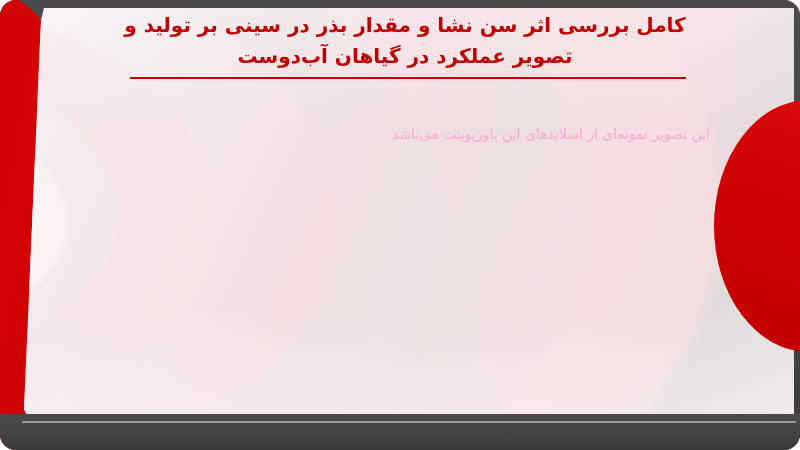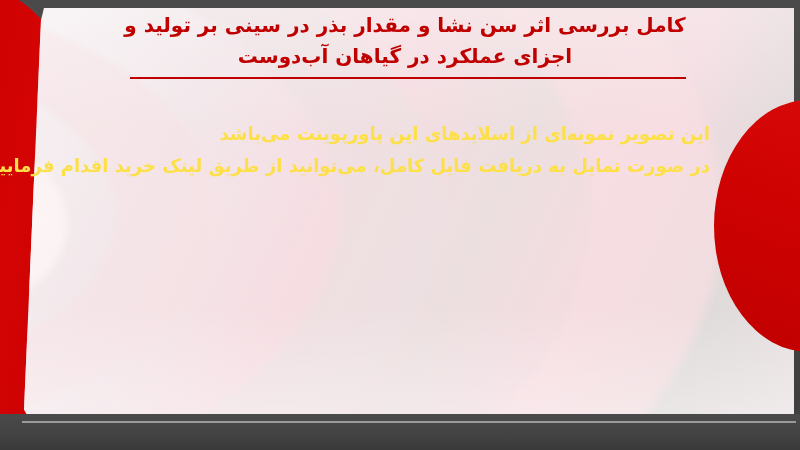--- a/index.html
+++ b/index.html
@@ -8,20 +8,21 @@
     padding: 0;
     background: #ffffff;
   }
   #slide {
     position: relative;
     width: 800px;
     height: 450px;
     overflow: hidden;
     background: #3f3f3f;
     font-family: "DejaVu Sans", "Liberation Sans", sans-serif;
+    border-radius: 16px;
   }
 
   
   .frame-bg {
     position: absolute;
     inset: 0;
     background: linear-gradient(180deg, #4a4a4a 0%, #464646 55%, #3d3d3d 100%);
   }
 
   
@@ -174,23 +175,23 @@
   
   .body-block {
     position: absolute;
     left: 70px;
     top: 118px;
     width: 640px;
     text-align: right;
     direction: rtl;
   }
   .body-line {
-    color: #fde047;
-    font-size: 18px;
-    font-weight: 700;
+    color: #f9a8d4;
+    font-size: 14px;
+    font-weight: 400;
     line-height: 32px;
     white-space: nowrap;
   }
 </style>
 </head>
 <body>
 
 <div id="slide">
 
   <div class="frame-bg"></div>
@@ -199,26 +200,25 @@
   <div class="red-left-outline"></div>
 
   <div class="panel">
     <div class="panel-shade"></div>
   </div>
 
   <div class="red-right"></div>
 
   <div class="title-block">
     <div class="title-line">کامل بررسی اثر سن نشا و مقدار بذر در سینی بر تولید و</div>
-    <div class="title-line">اجزای عملکرد در گیاهان آب‌دوست</div>
+    <div class="title-line">تصویر عملکرد در گیاهان آب‌دوست</div>
   </div>
   <div class="title-rule"></div>
 
   <div class="body-block">
     <div class="body-line">این تصویر نمونه‌ای از اسلایدهای این پاورپوینت می‌باشد</div>
-    <div class="body-line">در صورت تمایل به دریافت فایل کامل، می‌توانید از طریق لینک خرید اقدام فرمایید</div>
   </div>
 
   <div class="bottom-strip">
     <div class="bottom-strip-line"></div>
   </div>
 
 </div>
 
 </body></html>

